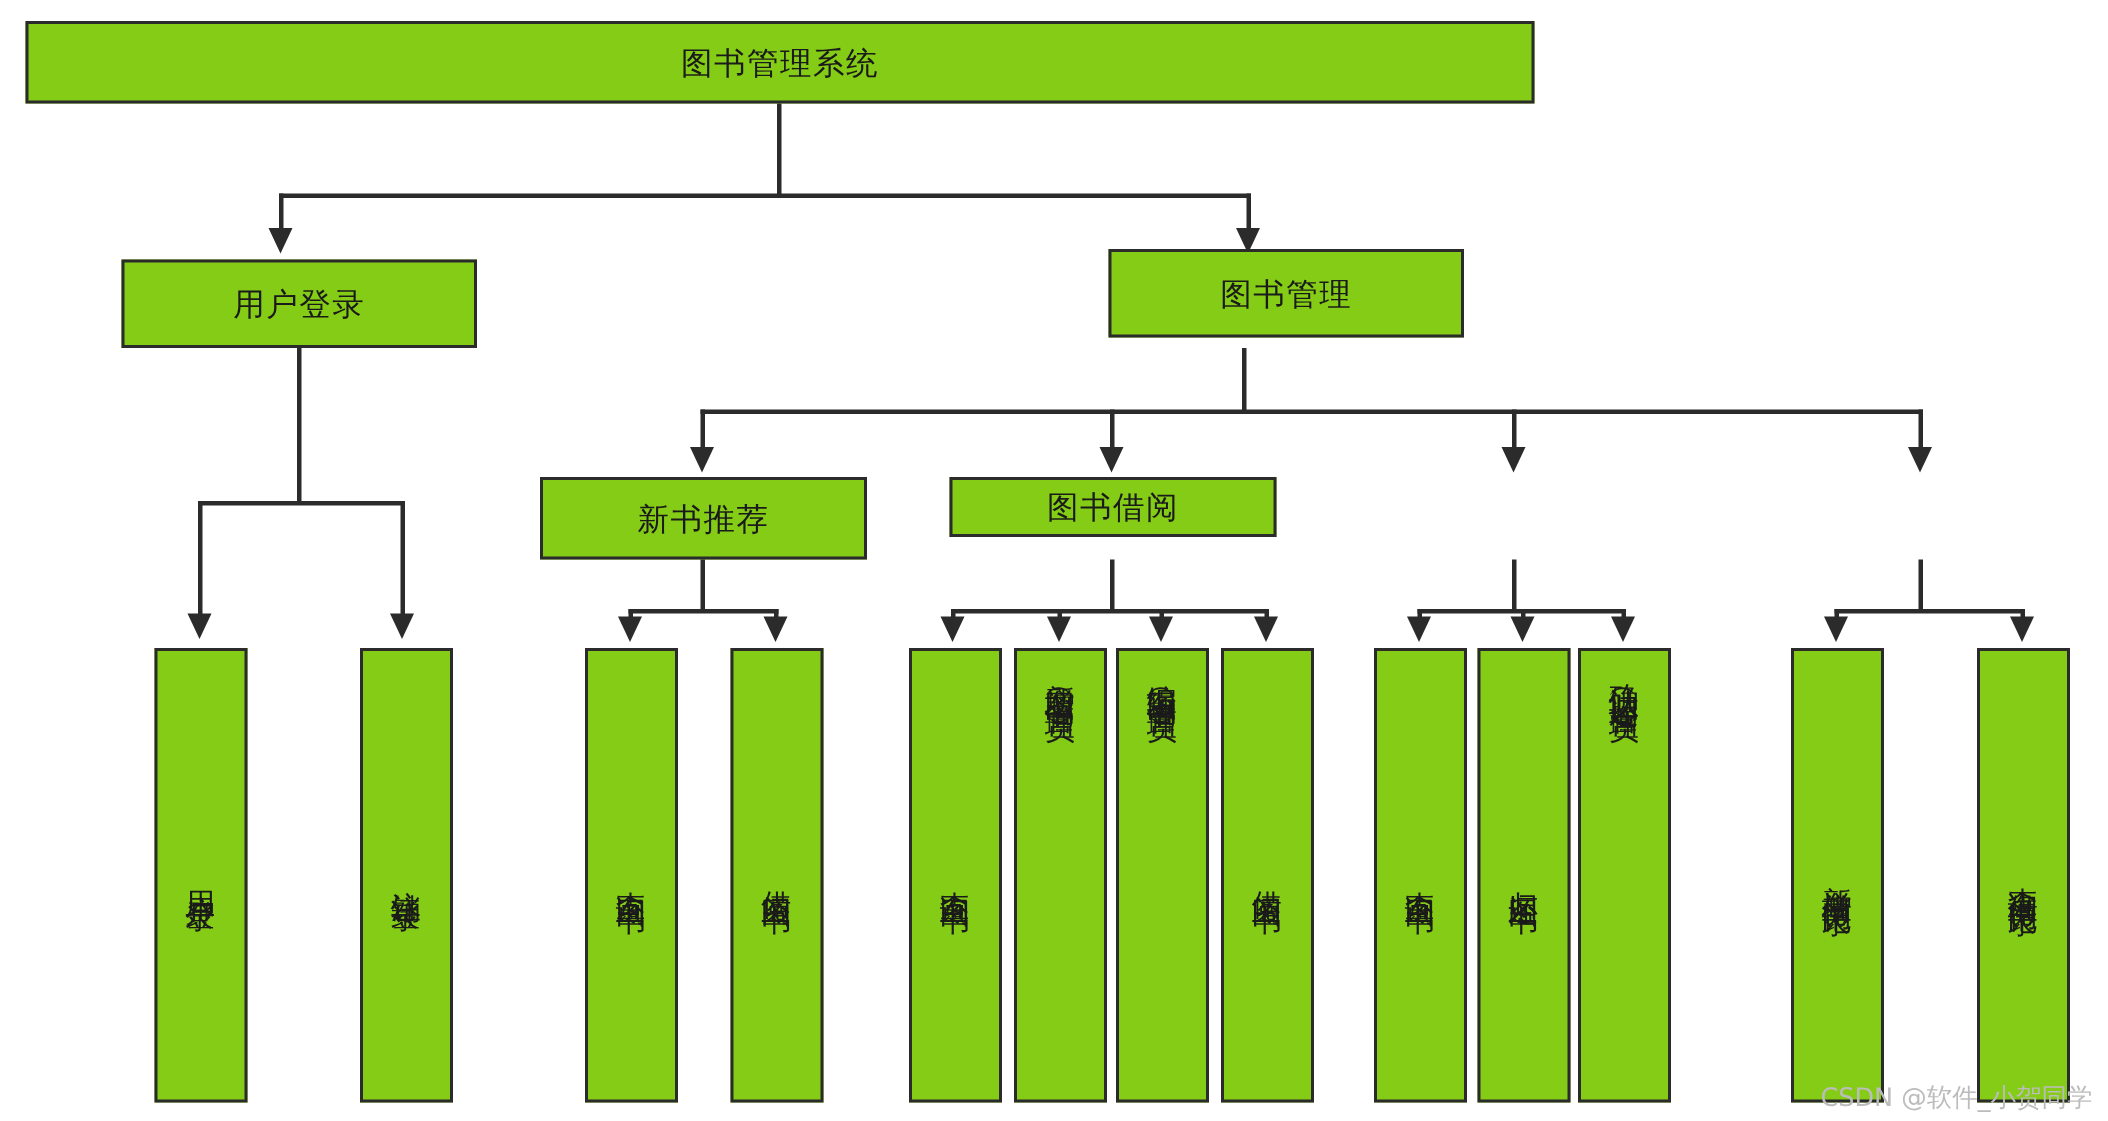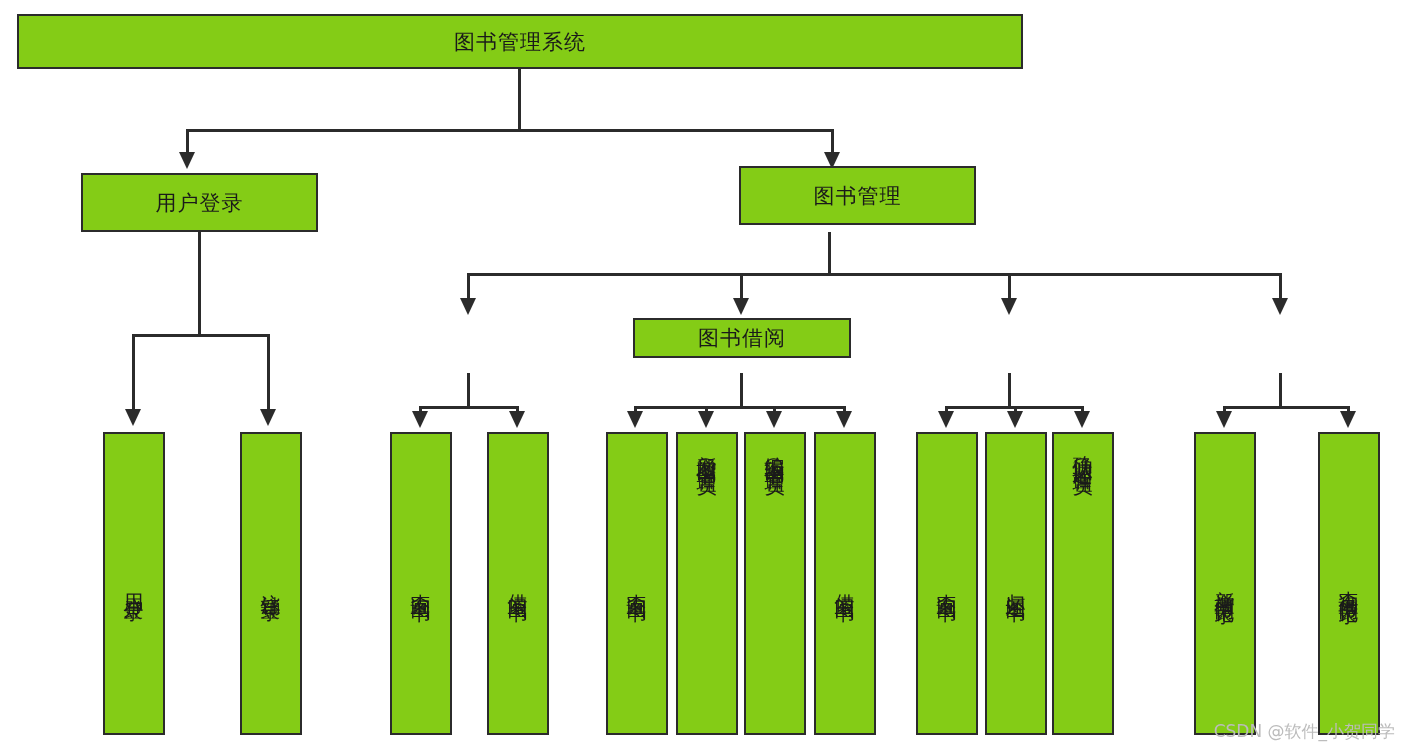--- a/index.html
+++ b/index.html
@@ -106,20 +106,23 @@
   <div class="edge h" style="left:467px; top:273px; width:815px; height:3px;"></div>
   <div class="edge v" style="left:467px; top:273px; width:3px; height:28px;"></div>
   <div class="arrow" style="left:460px; top:298px;"></div>
   <div class="edge v" style="left:740px; top:273px; width:3px; height:28px;"></div>
   <div class="arrow" style="left:733px; top:298px;"></div>
   <div class="edge v" style="left:1008px; top:273px; width:3px; height:28px;"></div>
   <div class="arrow" style="left:1001px; top:298px;"></div>
   <div class="edge v" style="left:1279px; top:273px; width:3px; height:28px;"></div>
   <div class="arrow" style="left:1272px; top:298px;"></div>
 
+  <div class="node h" style="left:360px; top:318px; width:218px; height:55px;">
+    <span>新书推荐</span>
+  </div>
   <div class="node h" style="left:633px; top:318px; width:218px; height:40px;">
     <span>图书借阅</span>
   </div>
 
   <div class="edge v" style="left:467px; top:373px; width:3px; height:35px;"></div>
   <div class="edge h" style="left:419px; top:406px; width:100px; height:3px;"></div>
   <div class="edge v" style="left:419px; top:406px; width:3px; height:7px;"></div>
   <div class="arrow" style="left:412px; top:411px;"></div>
   <div class="edge v" style="left:516px; top:406px; width:3px; height:7px;"></div>
   <div class="arrow" style="left:509px; top:411px;"></div>

